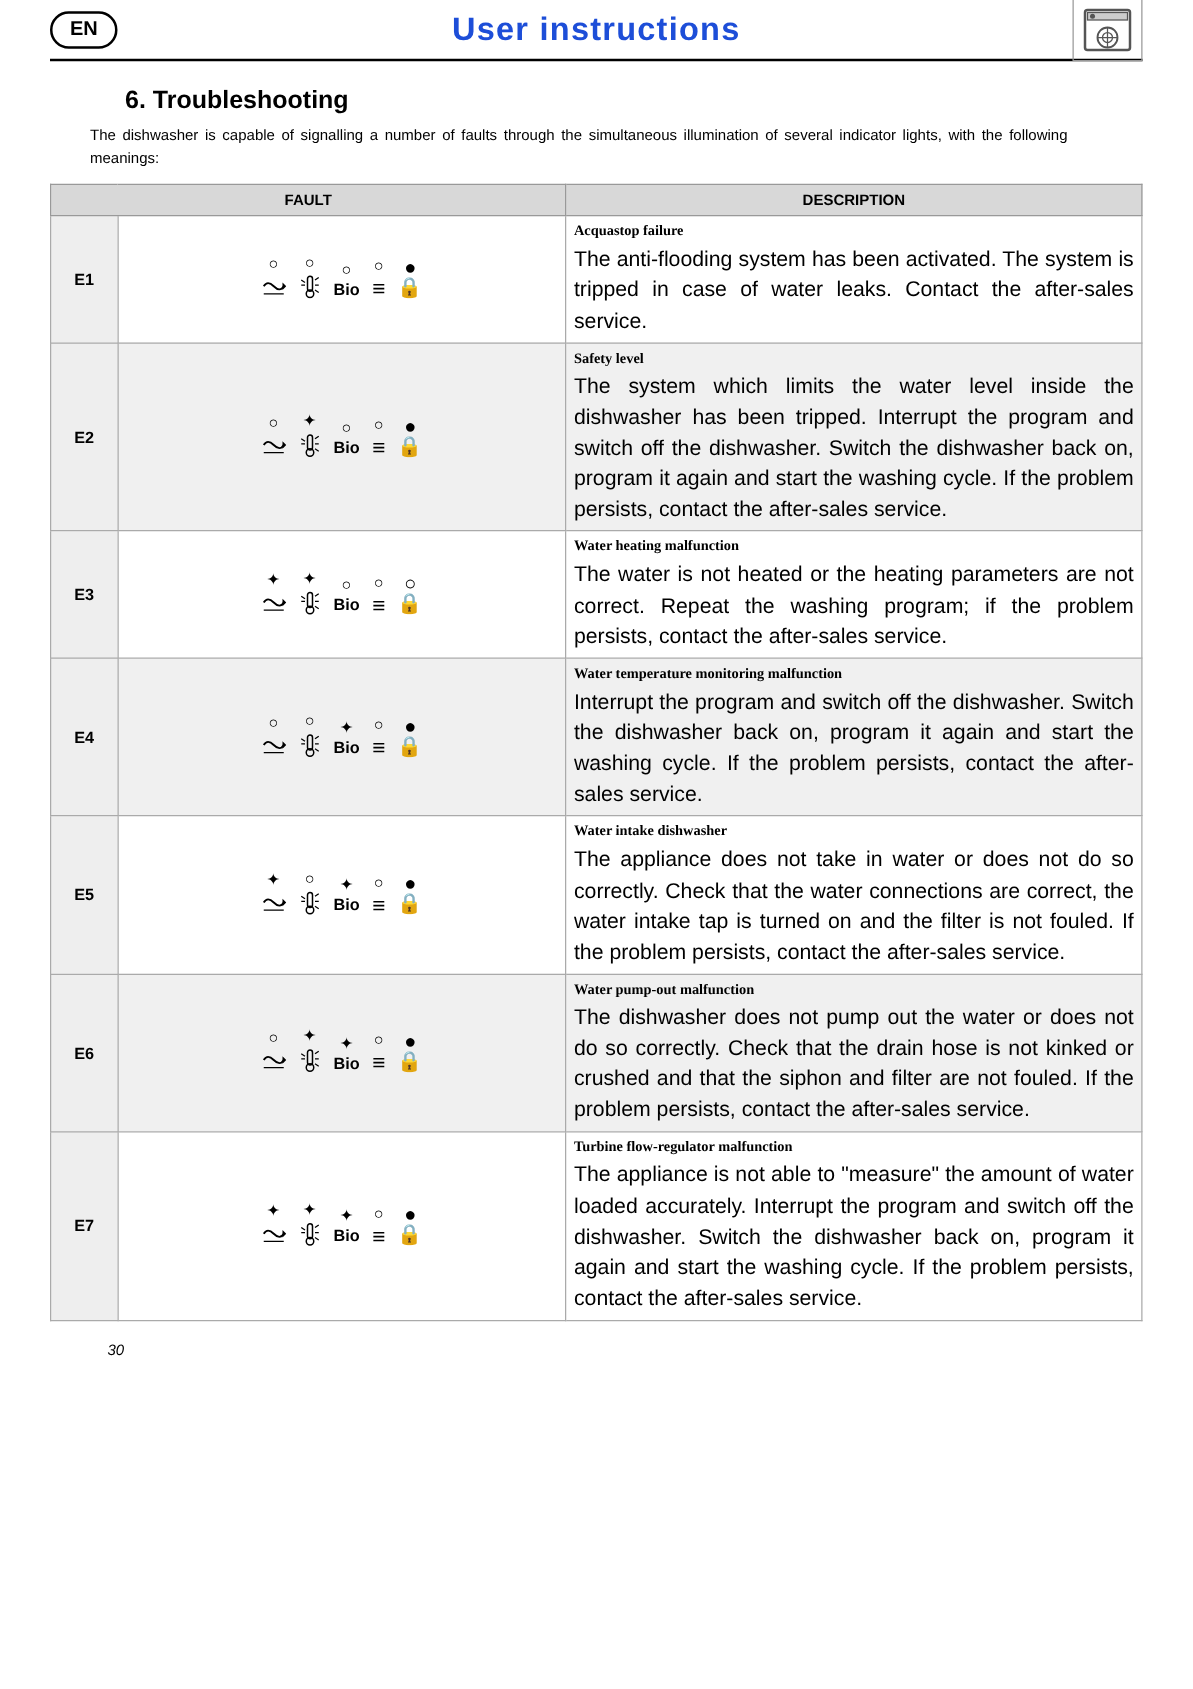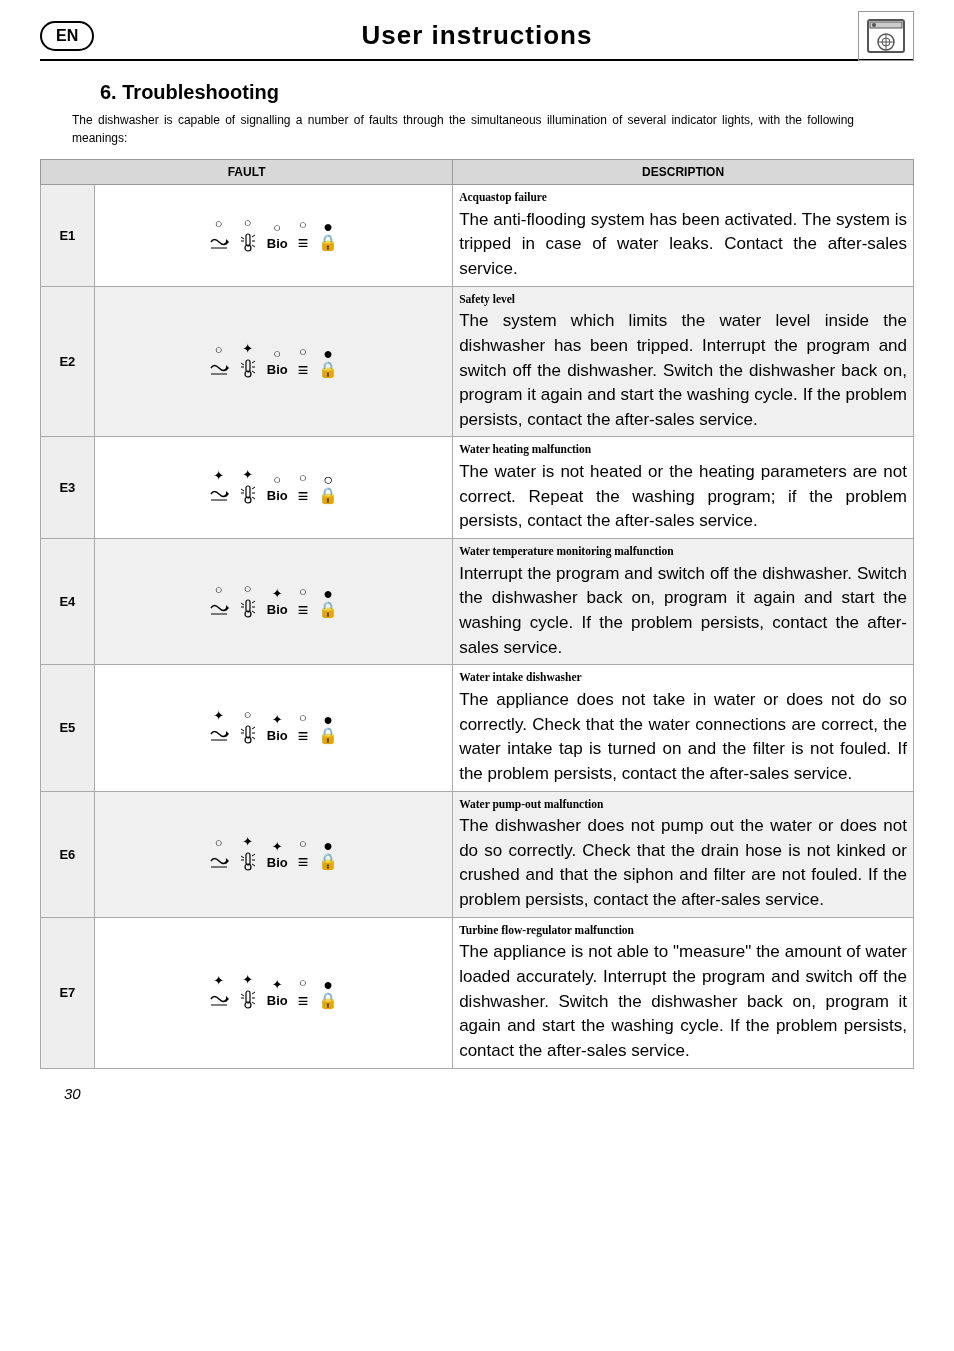--- a/index.html
+++ b/index.html
@@ -6,21 +6,21 @@
     body {
       background: #fff;
       font-family: Arial, Helvetica, sans-serif;
       font-size: 12px;
       color: #000;
       width: 954px;
       min-height: 1351px;
     }
 
     .page {
-      padding: 20px 40px 40px 40px;
+      padding: 8px 40px 40px 40px;
     }
 
     
     .header {
       display: flex;
       align-items: center;
       justify-content: center;
       border-bottom: 2px solid #000;
       padding-bottom: 8px;
       margin-bottom: 20px;
@@ -31,21 +31,21 @@
       left: 0;
       border: 2px solid #000;
       border-radius: 20px;
       padding: 4px 14px;
       font-weight: bold;
       font-size: 16px;
     }
     .header-title {
       font-size: 26px;
       font-weight: bold;
-      color: #000000;
+      color: #1d4ed8;
       letter-spacing: 1px;
     }
     .header-icon {
       position: absolute;
       right: 0;
       width: 56px;
       height: 50px;
       border: 1px solid #999;
       display: flex;
       align-items: center;
@@ -149,22 +149,22 @@
     .row-shaded {
       background: #f0f0f0;
     }
     .row-white {
       background: #fff;
     }
 
     .page-number {
       margin-top: 16px;
       font-style: italic;
-      font-size: 15px;
-      margin-left: 24px;
+      font-size: 12px;
+      margin-left: 46px;
     }
 
     .fault-col-header {
       width: 280px;
     }
     .desc-col-header {
       width: 360px;
     }
   </style>
 </head>

